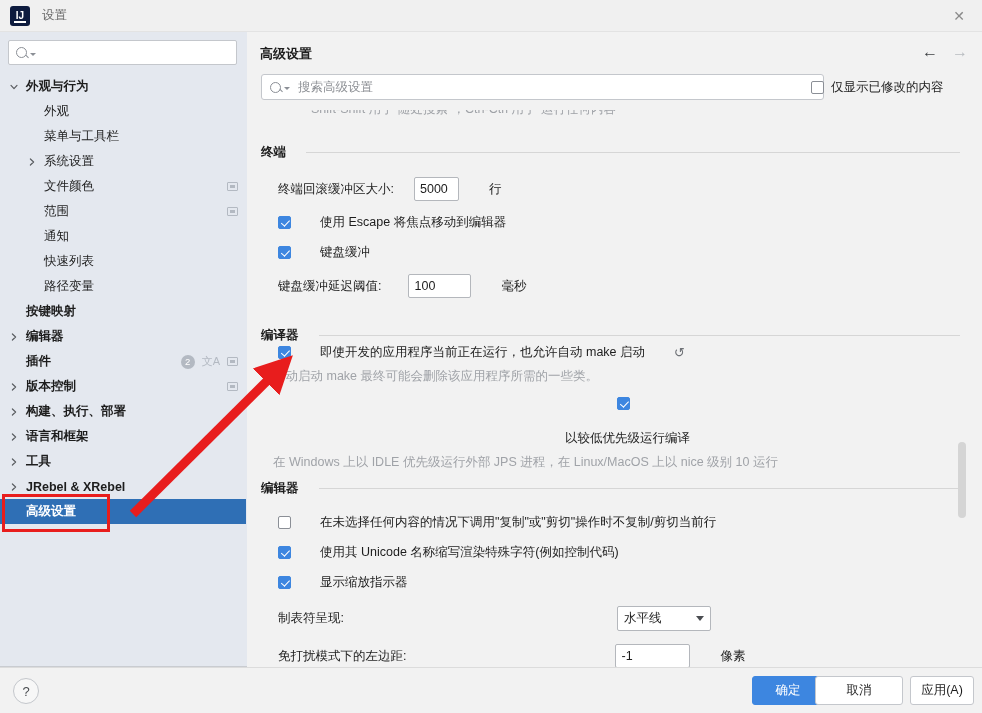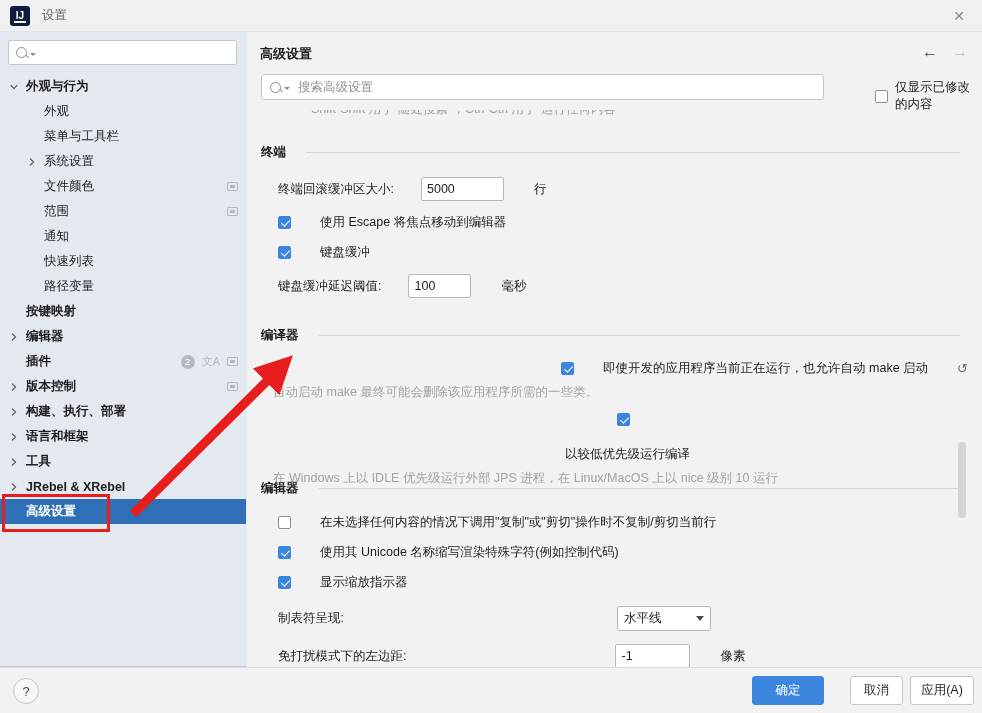--- a/index.html
+++ b/index.html
@@ -112,21 +112,21 @@
     background:#fff; border:1px solid #c4c7cc; border-radius:3px;
     display:flex; align-items:center; padding-left:8px;
   }
   .adv-search input {
     border:none;outline:none;background:transparent;flex:1;margin-left:6px;
     font-family:inherit;font-size:12.5px;color:#6d28d9;
   }
   .adv-search input::placeholder { color:#8d9095; }
 
   .mod-only {
-    position:absolute; left:628px; top:47px;
+    position:absolute; left:564px; top:47px;
     display:flex; align-items:center; gap:7px; font-size:12.5px;
   }
 
   .hint-clip {
     position:absolute; left:14px; top:78px; width:700px; height:22px; overflow:hidden;
   }
   .hint-clip .hint-text {
     position:absolute; top:-9px; left:50px; font-size:12.5px; color:#9fa2a7; white-space:nowrap;
   }
 
@@ -187,21 +187,21 @@
     font-size:13px; color:#4a4d51;
   }
   .btn {
     position:absolute; top:8px; height:29px;
     border:1px solid #c4c7cc; border-radius:3px; background:#fff;
     display:flex;align-items:center;justify-content:center;
     font-size:12.5px; color:#1d1d1d;
   }
   .btn.primary { background:#3d86e0; border-color:#3d86e0; color:#fff; }
   .btn-ok { right:158px; width:72px; }
-  .btn-cancel { right:79px; width:53px; }
+  .btn-cancel { right:79px; width:88px; }
   .btn-apply { right:8px; width:64px; }
 
   
   .anno-box {
     position:absolute; left:2px; top:494px; width:108px; height:38px;
     border:3px solid #e81d1d; pointer-events:none;
   }
   .anno-arrow { position:absolute; left:0; top:0; width:982px; height:713px; pointer-events:none; }
 
   .bottom-left-fill{
@@ -363,21 +363,21 @@
   </div>
 
   <div class="section" style="top:112px;">
     <div class="sec-head">
       <span class="sec-title">终端</span>
       <span class="sec-rule"></span>
     </div>
 
     <div class="row lbl-row" style="margin-top:16px;">
       <span>终端回滚缓冲区大小:</span>
-      <div class="txtfield" style="width:83px;margin-left:7px;">5000</div>
+      <div class="txtfield" style="width:45px;margin-left:0;">5000</div>
       <span class="unit">行</span>
     </div>
 
     <div class="row cb-row" style="margin-top:13px;">
       <div class="ckbox checked"></div>
       <span class="cb-text">使用 Escape 将焦点移动到编辑器</span>
     </div>
 
     <div class="row cb-row" style="margin-top:13px;">
       <div class="ckbox checked"></div>
@@ -390,21 +390,21 @@
       <span class="unit">毫秒</span>
     </div>
   </div>
 
   <div class="section" style="top:295px;">
     <div class="sec-head">
       <span class="sec-title">编译器</span>
       <span class="sec-rule"></span>
     </div>
 
-    <div class="row cb-row" style="margin-top:16px;justify-content:flex-end;">
+    <div class="row cb-row" style="">
       <div class="ckbox checked"></div>
       <span class="cb-text">即使开发的应用程序当前正在运行，也允许自动 make 启动</span>
       <span class="revert-icon">↺</span>
     </div>
     <div class="desc" style="margin-top:7px;">自动启动 make 最终可能会删除该应用程序所需的一些类。</div>
 
     <div class="row cb-row" style="margin-top:12px;flex-direction:column;">
       <div class="ckbox checked"></div>
       <span class="cb-text">以较低优先级运行编译</span>
     </div>

